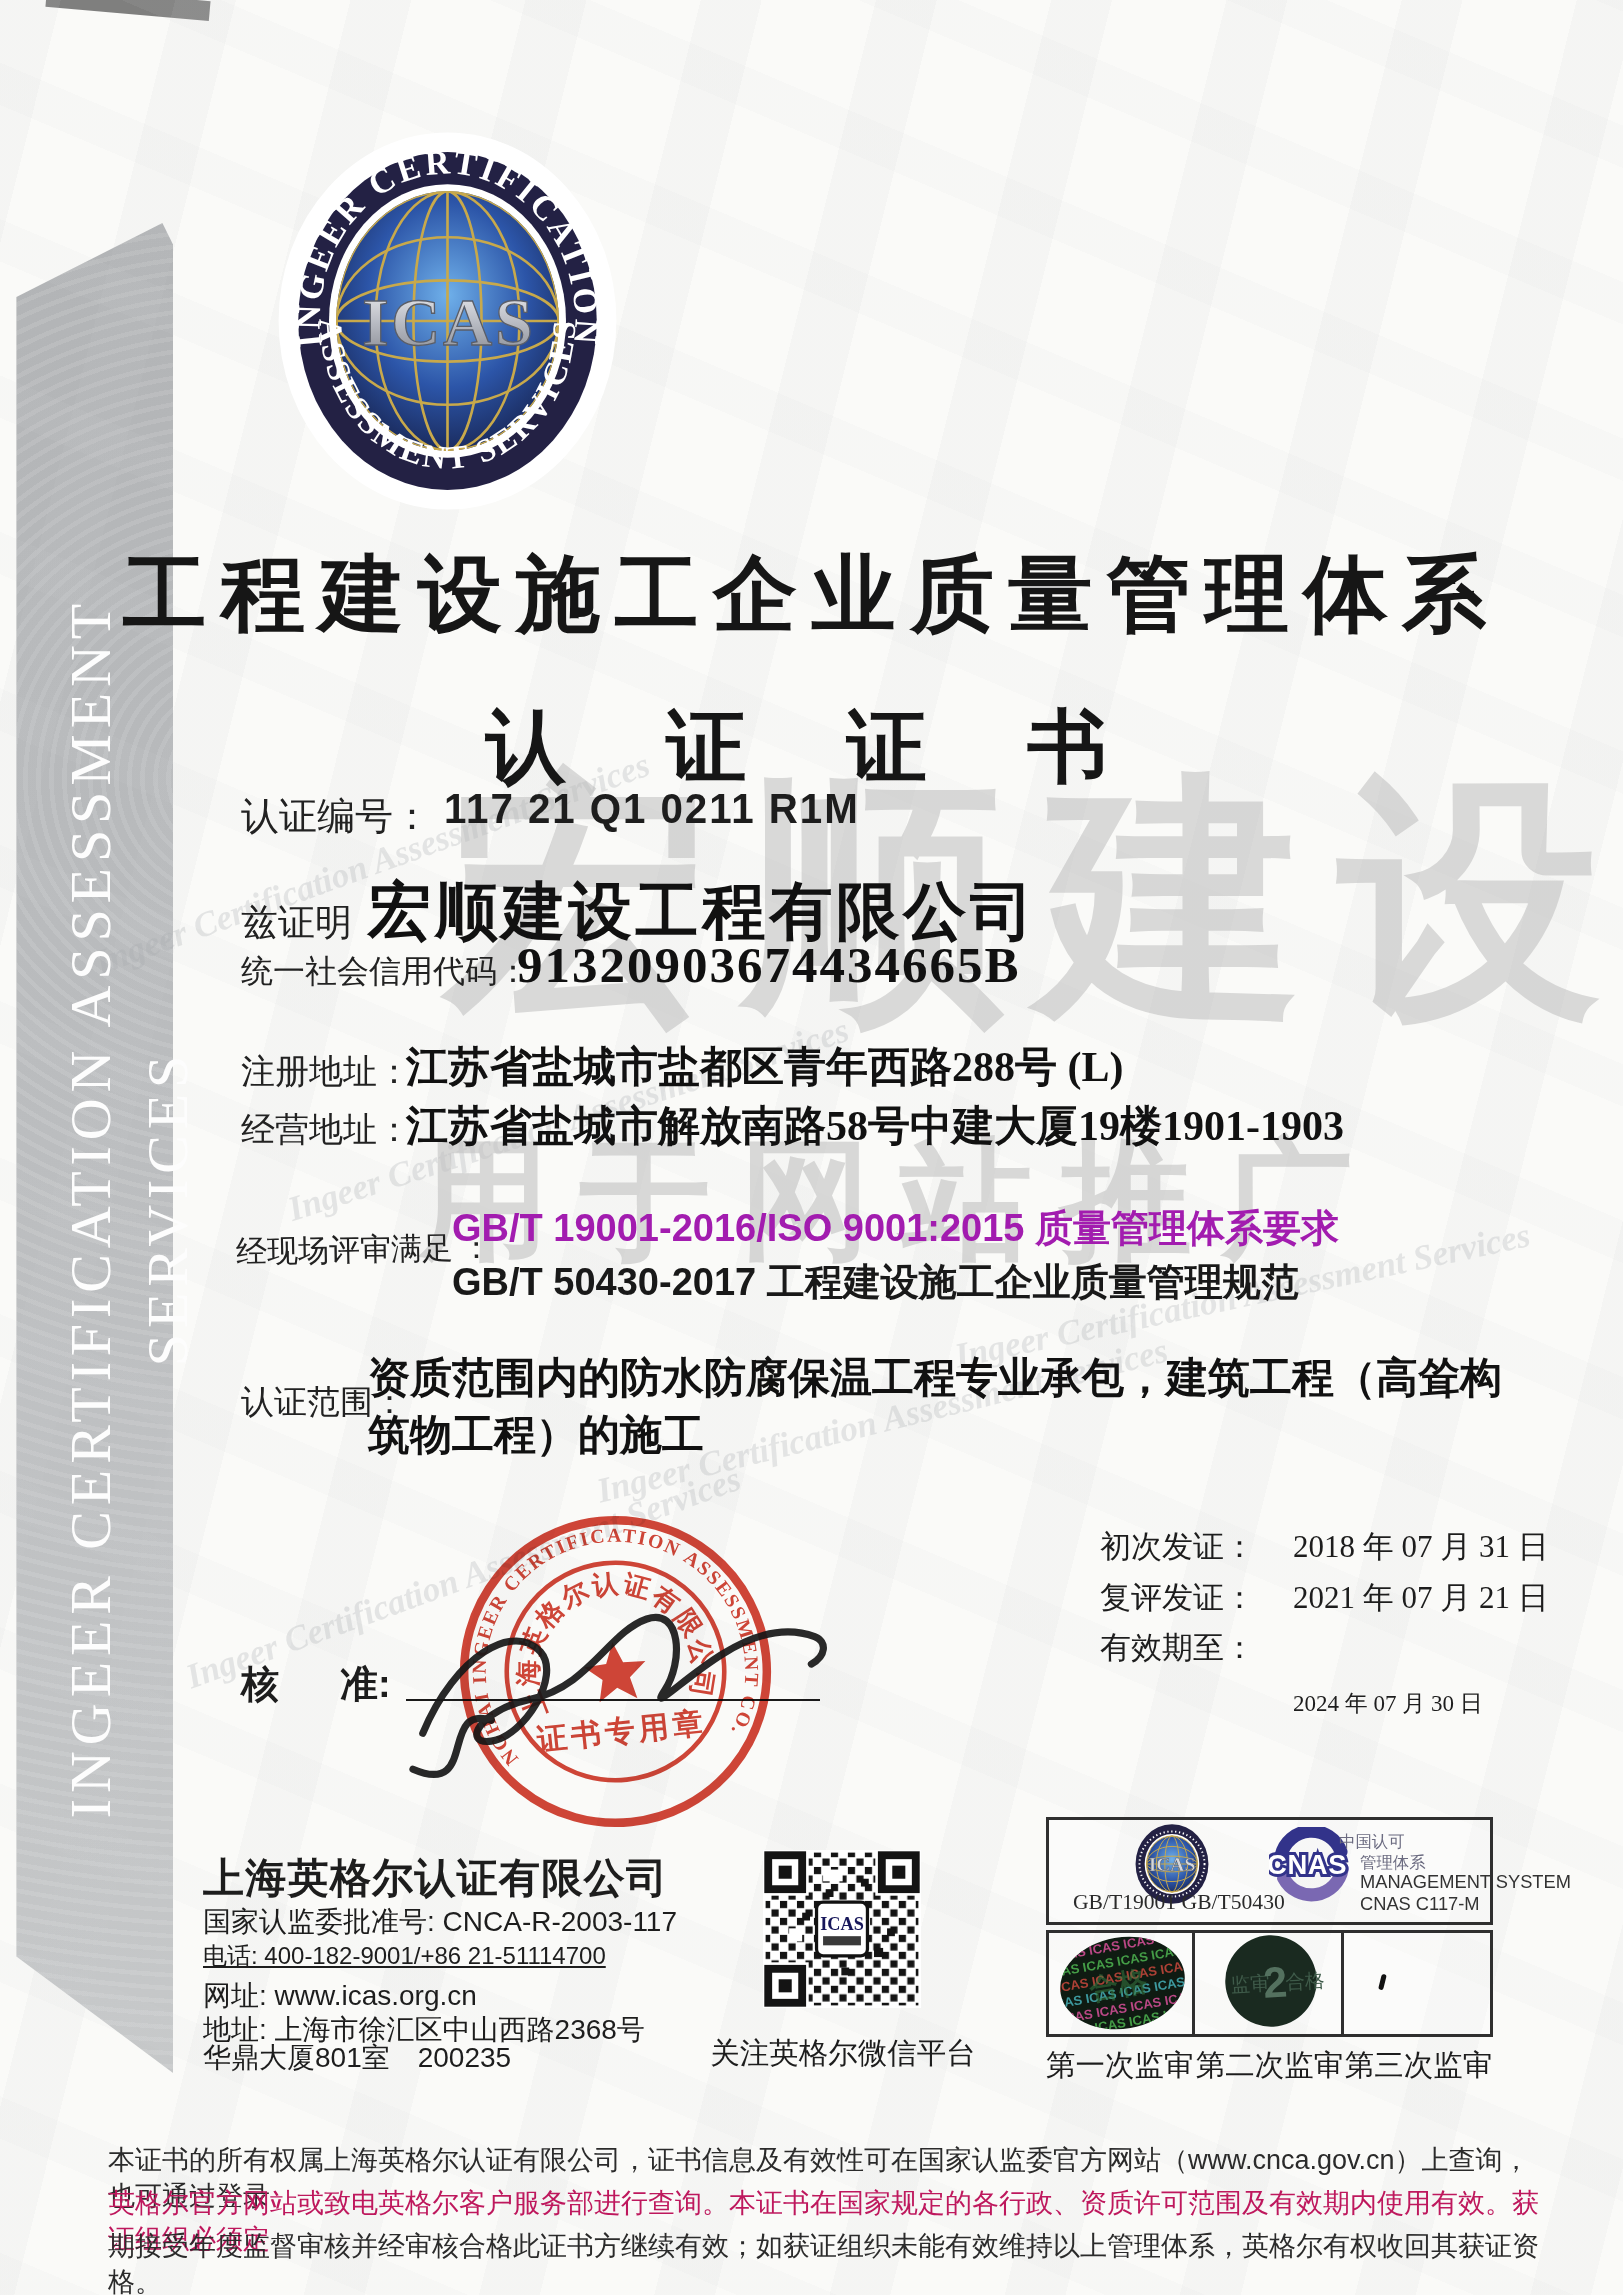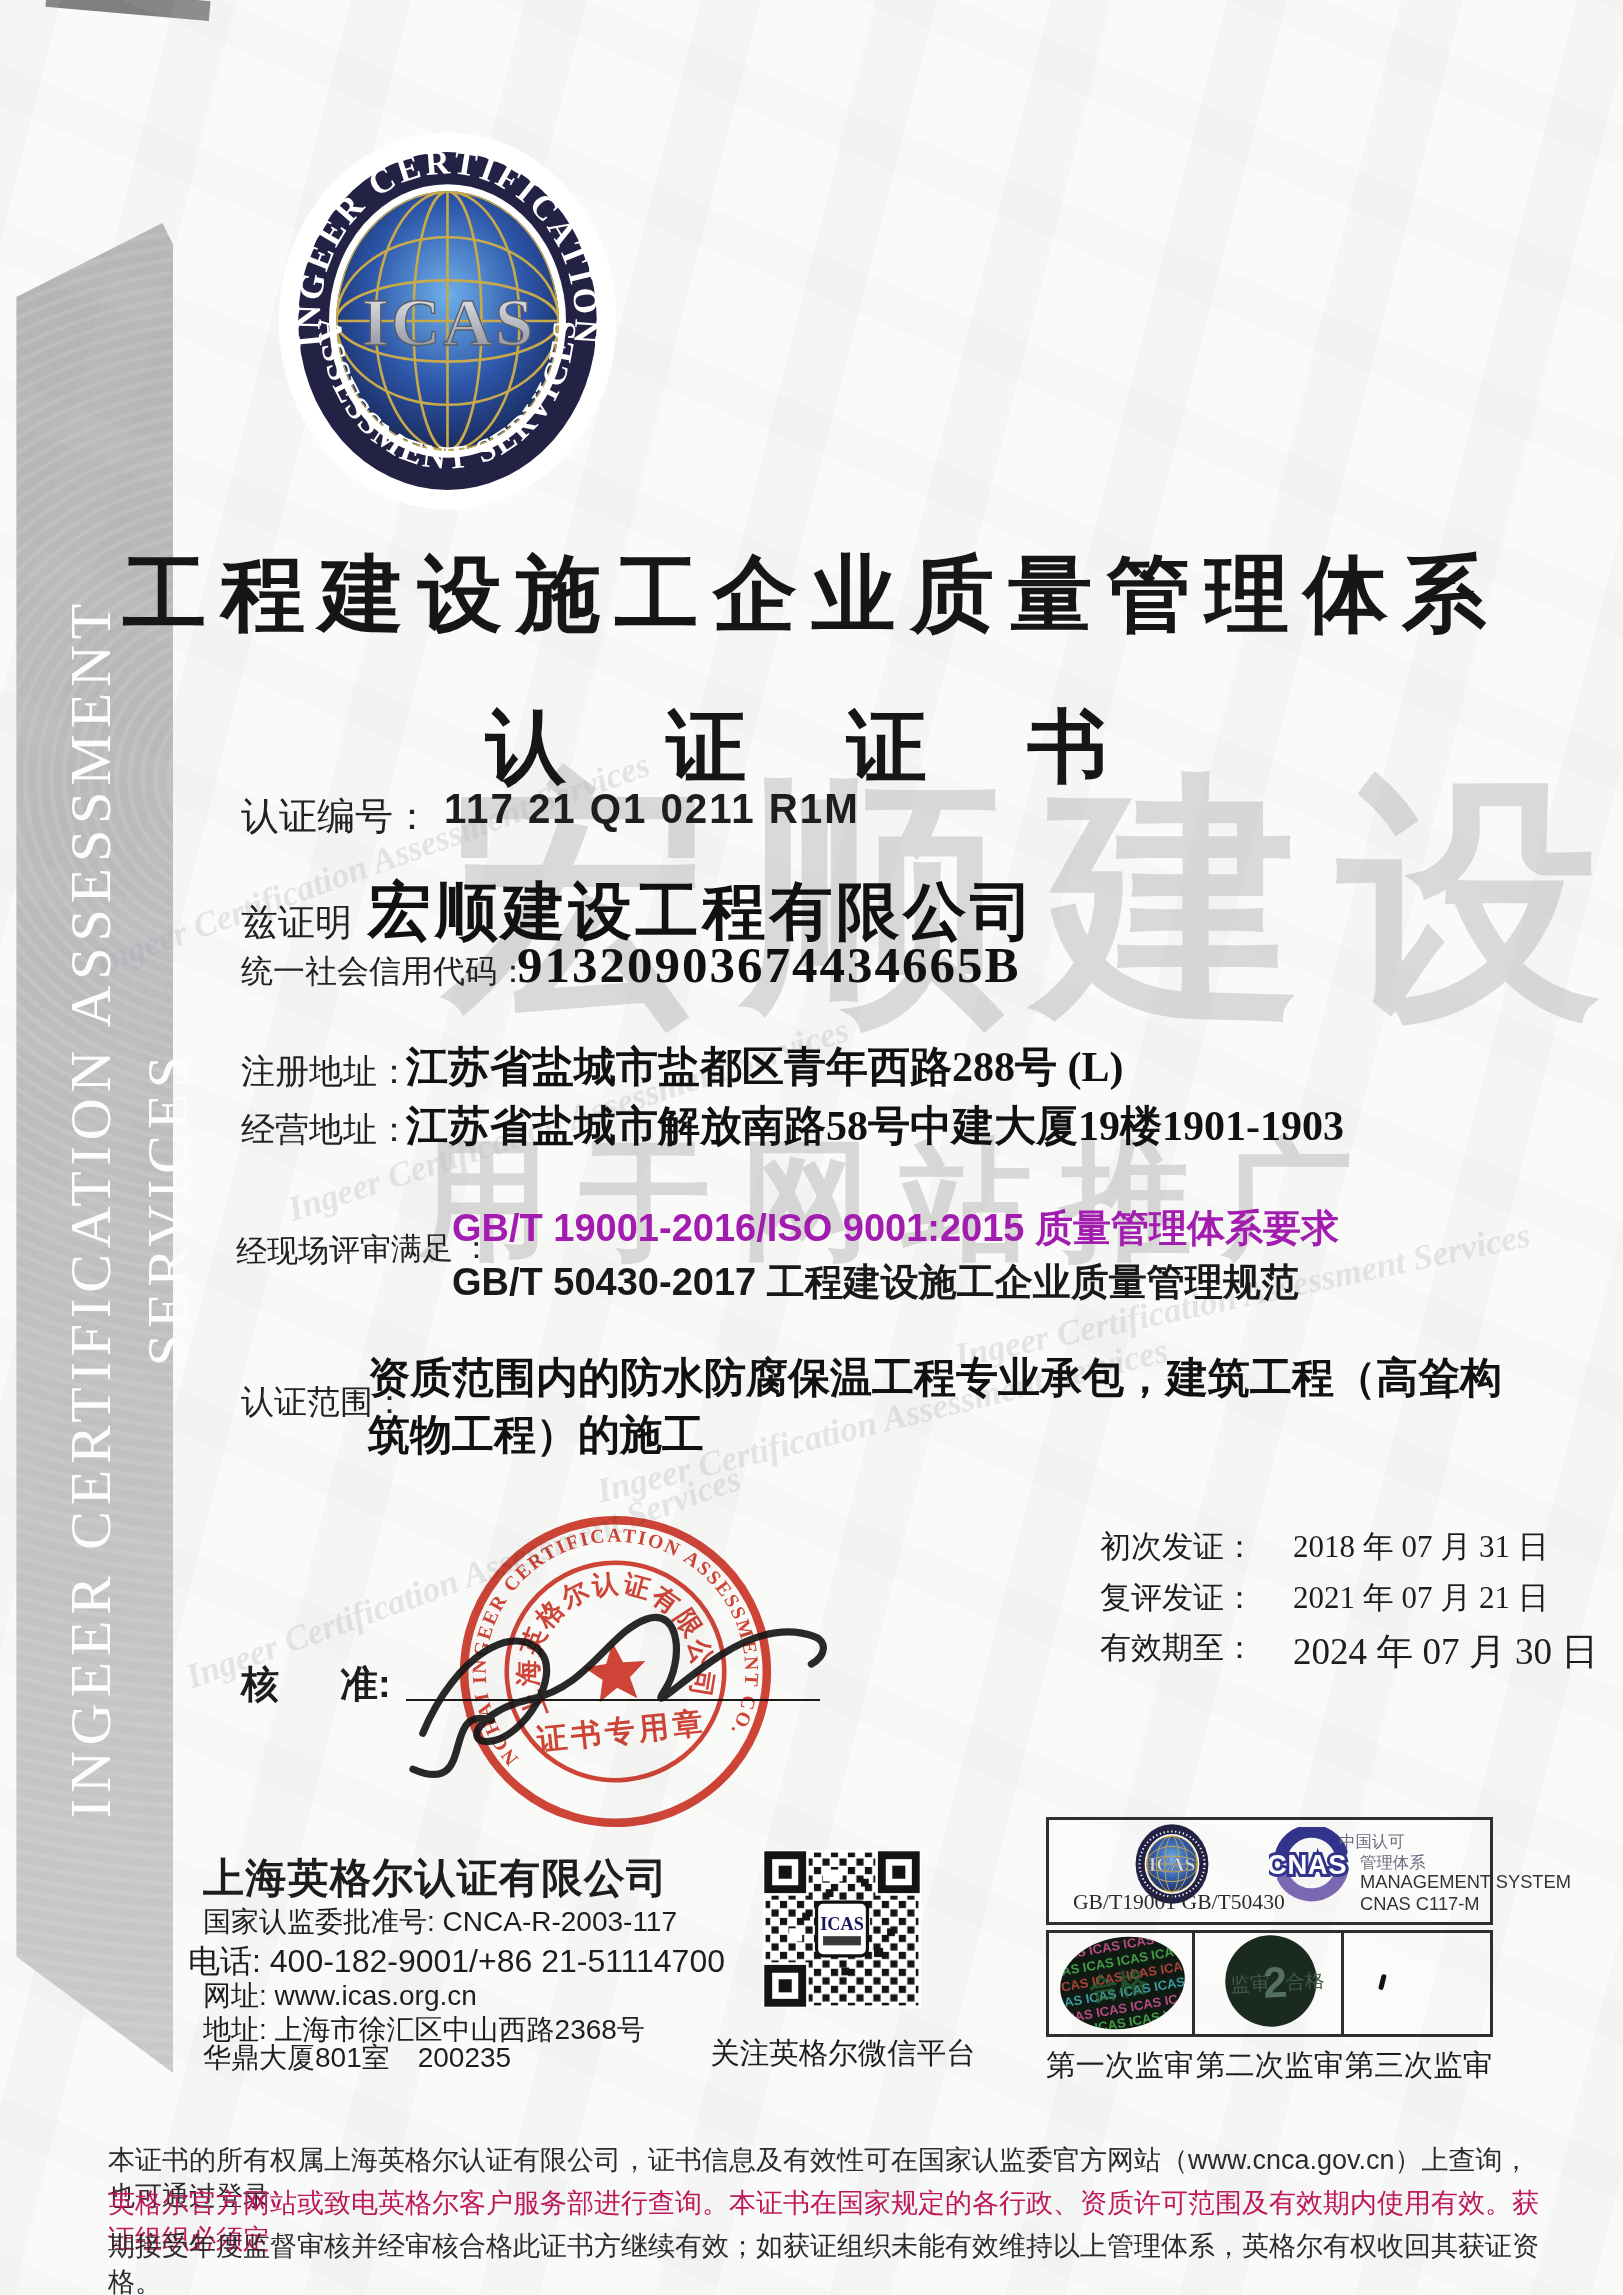--- a/index.html
+++ b/index.html
@@ -114,21 +114,21 @@
 
   <div class="abs content lbl" style="left:241px;top:1380px;font-size:33px;">认证范围：</div>
   <div class="abs content val-serif" style="left:368px;top:1350px;font-size:42px;">资质范围内的防水防腐保温工程专业承包，建筑工程（高耸构</div>
   <div class="abs content val-serif" style="left:368px;top:1407px;font-size:42px;">筑物工程）的施工</div>
 
   <div class="abs content serif" style="left:1100px;top:1526px;font-size:31px;">初次发证：</div>
   <div class="abs content serif" style="left:1293px;top:1526px;font-size:31px;">2018 年 07 月 31 日</div>
   <div class="abs content serif" style="left:1100px;top:1577px;font-size:31px;">复评发证：</div>
   <div class="abs content serif" style="left:1293px;top:1577px;font-size:31px;">2021 年 07 月 21 日</div>
   <div class="abs content serif" style="left:1100px;top:1627px;font-size:31px;">有效期至：</div>
-  <div class="abs content serif" style="left:1293px;top:1627px;font-size:37px;">2024 年 07 月 30 日</div>
+  <div class="abs content serif" style="left:1293px;top:1688px;font-size:23px;">2024 年 07 月 30 日</div>
 
   <div class="abs content" style="left:241px;top:1659px;font-size:38px;font-weight:600;">核</div>
   <div class="abs content" style="left:340px;top:1659px;font-size:38px;font-weight:600;">准:</div>
   <div class="abs content" style="left:406px;top:1699px;width:414px;height:2px;background:#1a1a1a;"></div>
 
   <svg class="abs content" style="left:455px;top:1511px;mix-blend-mode:multiply;opacity:.94;" width="321" height="321" viewBox="0 0 490 490">
     <g transform="rotate(-6 245 245)" fill="none">
       <circle cx="245" cy="245" r="231" stroke="#cf3a2b" stroke-width="13"></circle>
       <circle cx="245" cy="245" r="166" stroke="#cf3a2b" stroke-width="7"></circle>
       <path id="stampArcEn" d="M 82.8,358.6 A 198,198 0 1 1 407.2,358.6"></path>
@@ -146,21 +146,21 @@
 
   <svg class="abs content" style="left:393px;top:1570px;" width="471" height="209" viewBox="0 0 720 320">
     <g fill="none" stroke="#171717" stroke-width="11" stroke-linecap="round" opacity=".92">
       <path d="M 45,250 C 95,130 185,80 225,125 C 258,162 200,255 150,262 C 105,268 130,215 210,198 C 300,178 330,95 388,75 C 440,57 445,140 415,185 C 392,220 445,165 505,128 C 550,100 600,85 645,102 C 665,110 662,132 640,144"></path>
       <path d="M 30,305 C 130,348 70,205 150,230"></path>
     </g>
   </svg>
 
   <div class="abs content" style="left:203px;top:1851px;font-size:41px;font-weight:800;letter-spacing:1.3px;">上海英格尔认证有限公司</div>
   <div class="abs content" style="left:203px;top:1903px;font-size:28px;">国家认监委批准号: CNCA-R-2003-117</div>
-  <div class="abs content" style="left:188px;top:1940px;font-size:32px;">电话: 400-182-9001/+86 21-51114700</div>
+  <div class="abs content" style="left:203px;top:1940px;font-size:24px;text-decoration:underline;">电话: 400-182-9001/+86 21-51114700</div>
   <div class="abs content" style="left:203px;top:1977px;font-size:28px;">网址: www.icas.org.cn</div>
   <div class="abs content" style="left:203px;top:2011px;font-size:28px;">地址: 上海市徐汇区中山西路2368号</div>
   <div class="abs content" style="left:203px;top:2039px;font-size:28px;">华鼎大厦801室　200235</div>
 
   <svg class="abs content" style="left:763px;top:1850px;" width="158" height="158" viewBox="0 0 242 242">
     <defs>
       <pattern id="qrp" width="26" height="26" patternUnits="userSpaceOnUse">
         <rect width="26" height="26" fill="#fff"></rect>
         <rect x="0" y="0" width="11" height="11" fill="#141414"></rect>
         <rect x="13" y="13" width="11" height="11" fill="#141414"></rect>

